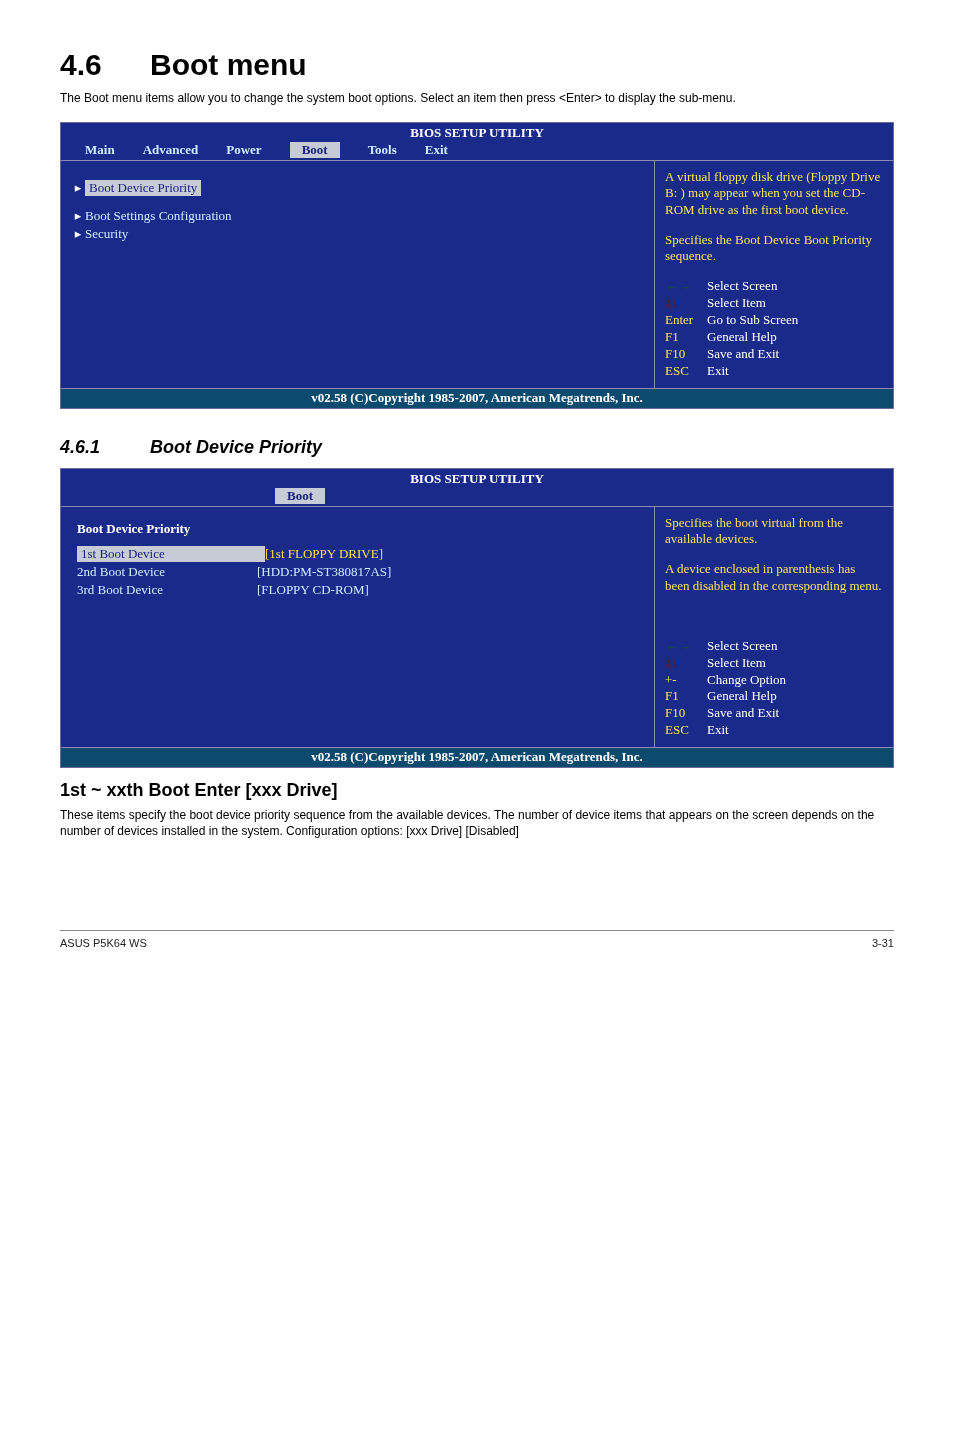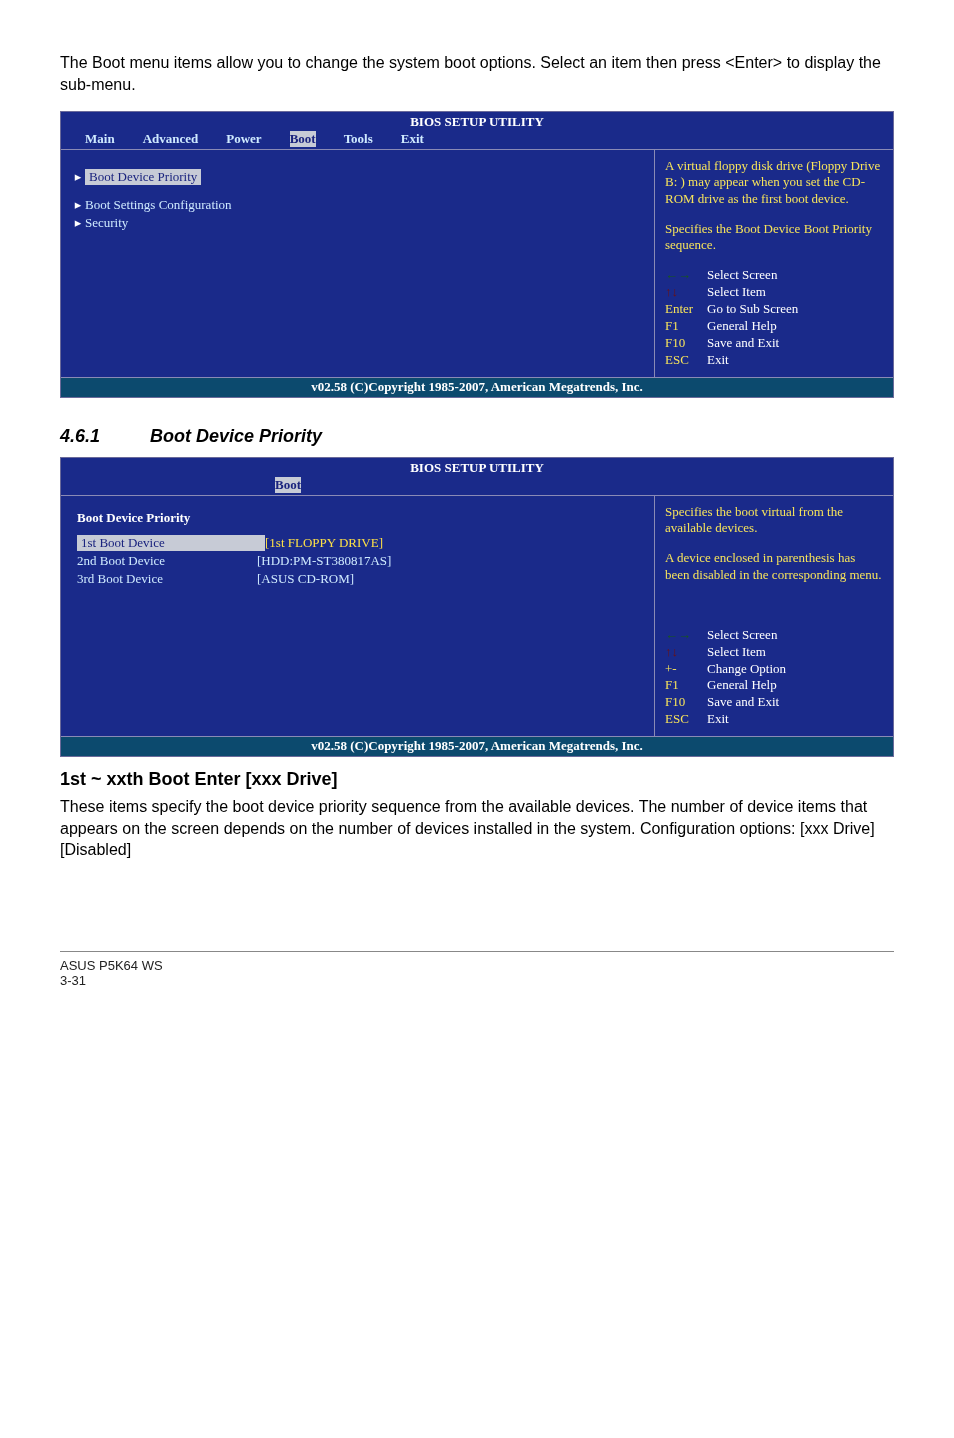--- a/index.html
+++ b/index.html
@@ -13,21 +13,21 @@
   .page {
     padding: 48px 60px 40px 60px;
   }
   h1.section-title {
     font-size: 30px;
     font-weight: 900;
     margin: 0 0 8px 0;
   }
   .section-num { display:inline-block; width:90px; }
   p.body-text {
-    font-size: 16px;
+    font-size: 12px;
     line-height: 1.35;
     margin: 4px 0 16px 0;
   }
   h2.subsection {
     font-size: 18px;
     font-weight: 700;
     margin: 28px 0 10px 0;
     font-style: italic;
   }
   .sub-num { display:inline-block; width:90px; }
@@ -55,21 +55,21 @@
     display:flex;
     gap:28px;
     padding:0 16px 2px 24px;
     color:#cfeaff;
     font-weight:bold;
   }
   .bios-tabs .tab { white-space:pre; }
   .bios-tabs .tab.sel {
     background:#c7cbd6;
     color:#1a237e;
-    padding:0 0;
+    padding:0 12px;
   }
   .bios-body {
     display:flex;
     border-top:1px solid #8a8ab5;
   }
   .bios-left {
     flex: 1 1 auto;
     padding: 10px 14px 10px 10px;
     min-height: 190px;
     border-right:1px solid #8a8ab5;
@@ -124,30 +124,32 @@
     border-top:1px solid #8a8ab5;
     padding:1px 0 2px 0;
   }
 
   .page-footer {
     border-top:1px solid #888;
     margin-top:90px;
     padding-top:6px;
     display:flex;
     justify-content:space-between;
-    font-size:13px;
+    font-size:11px;
     color:#222;
-    flex-direction:column;
   }
 </style>
 </head>
 <body>
 
 <div class="page">
 
+  <h1 class="section-title">
+    <span class="section-num">4.6</span><span>Boot menu</span>
+  </h1>
 
   <p class="body-text">The Boot menu items allow you to change the system boot options. Select an item then press &lt;Enter&gt; to display the sub-menu.</p>
 
   <div class="bios-box">
     <div class="bios-title">BIOS SETUP UTILITY</div>
     <div class="bios-tabs">
       <span class="tab">Main</span>
       <span class="tab">Advanced</span>
       <span class="tab">Power</span>
       <span class="tab sel">Boot</span>
@@ -205,21 +207,21 @@
           <span class="val-col yellow">[1st FLOPPY DRIVE]</span>
         </div>
         <div class="bios-row">
           <span style="width:6px;display:inline-block"></span>
           <span class="col1">2nd Boot Device</span>
           <span class="val-col">[HDD:PM-ST380817AS]</span>
         </div>
         <div class="bios-row">
           <span style="width:6px;display:inline-block"></span>
           <span class="col1">3rd Boot Device</span>
-          <span class="val-col">[ASUS CD-ROM]</span>
+          <span class="val-col">[FLOPPY CD-ROM]</span>
         </div>
         <div style="height:110px"></div>
       </div>
       <div class="bios-right">
         <div class="help-block">Specifies the boot virtual from the available devices.</div>
         <div class="help-block">A device enclosed in parenthesis has been disabled in the corresponding menu.</div>
         <div style="height:30px"></div>
         <div class="keys">
           <div><span class="k lr">←→</span><span>Select Screen</span></div>
           <div><span class="k ud">↑↓</span><span>Select Item</span></div>

